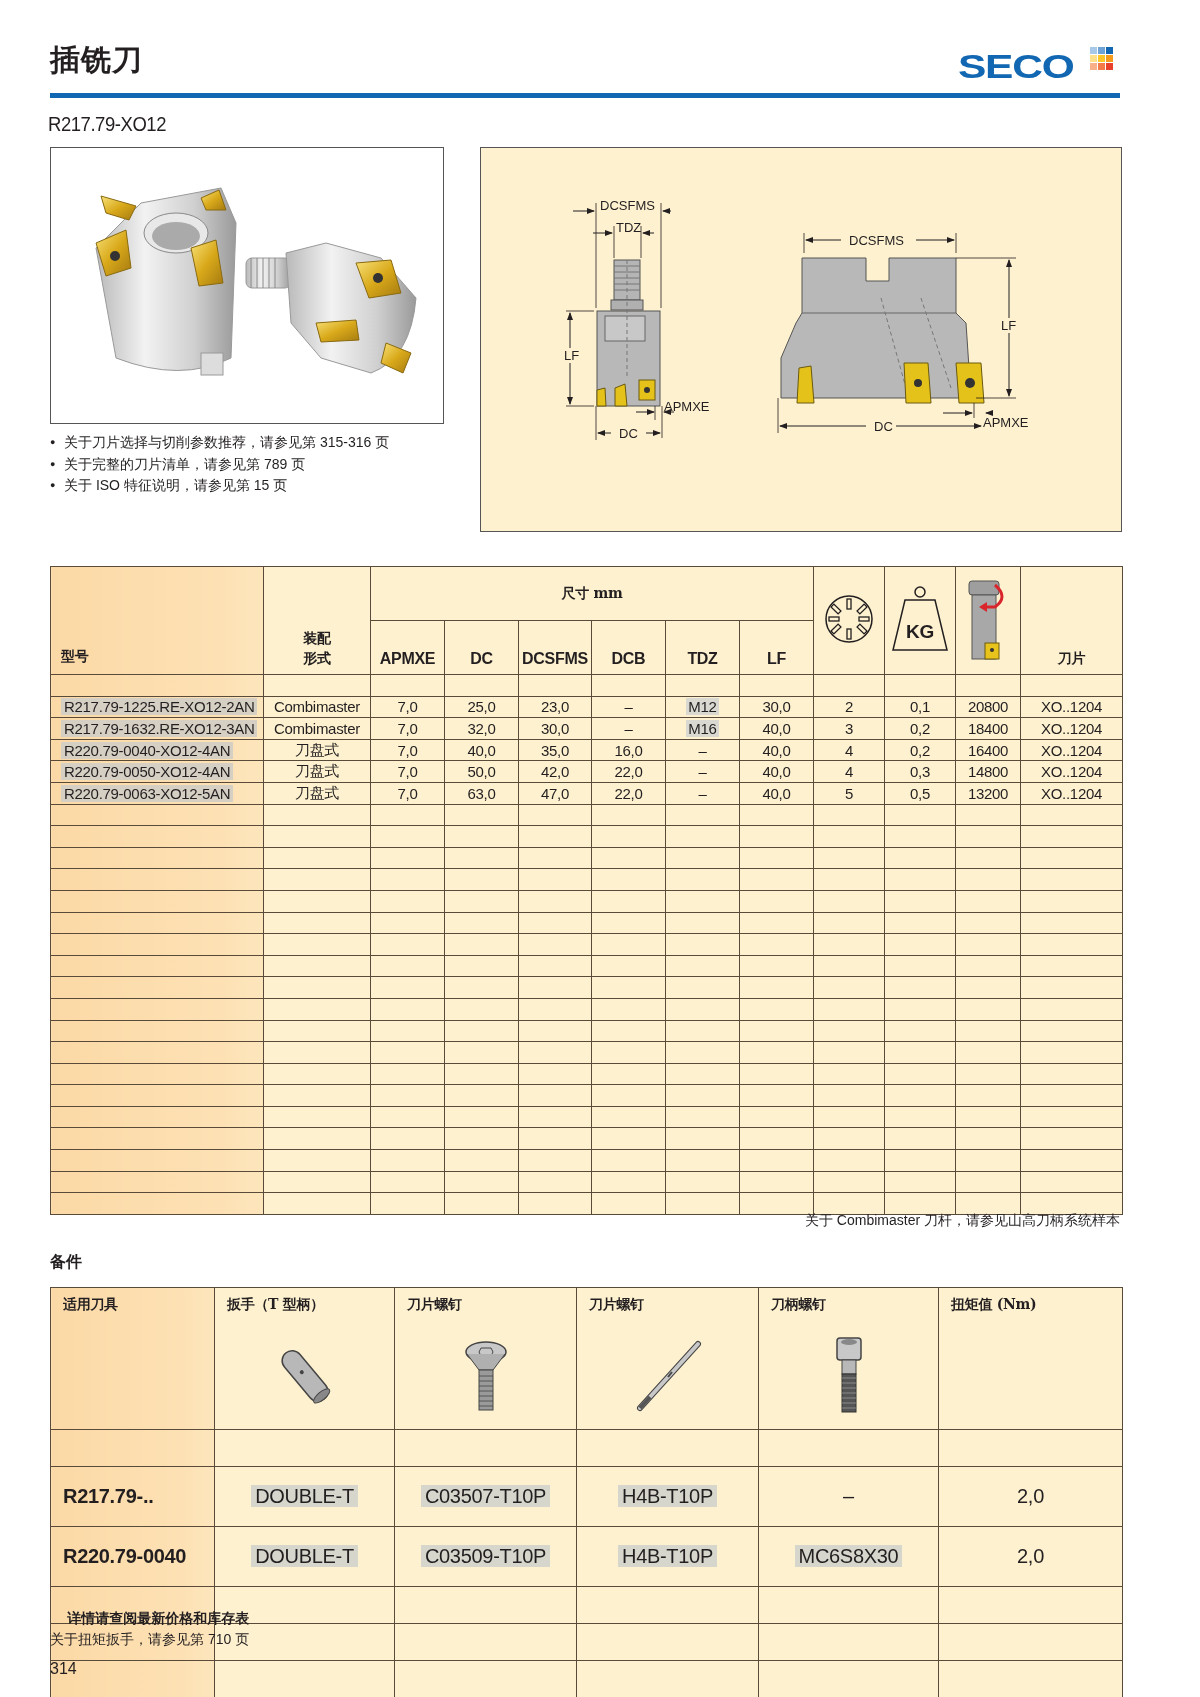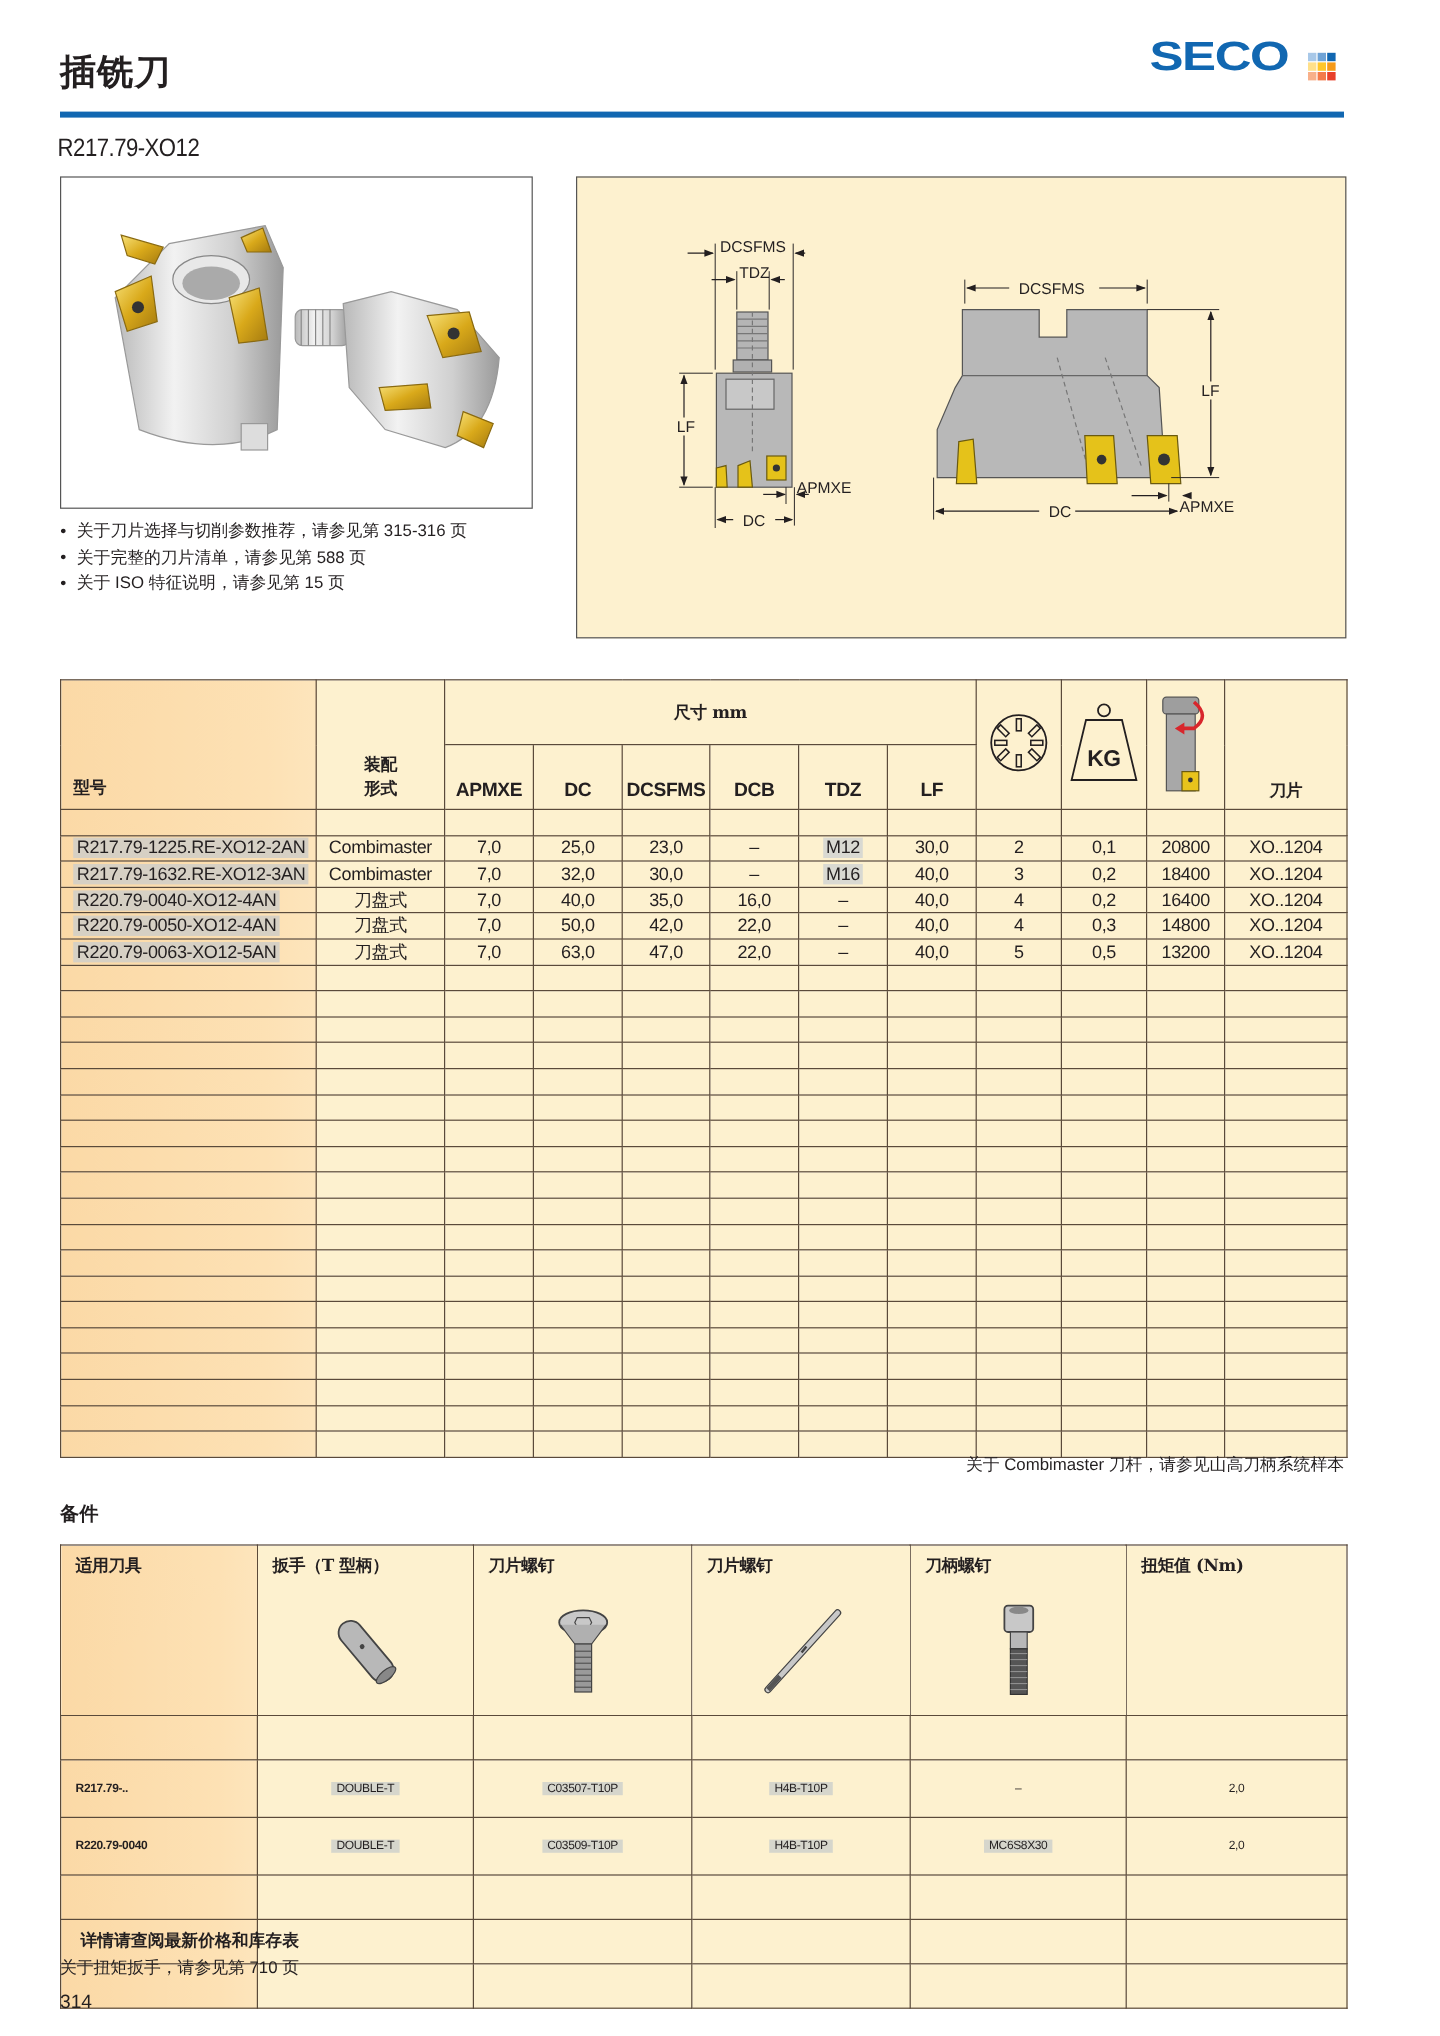--- a/index.html
+++ b/index.html
@@ -1,19 +1,19 @@
 <!DOCTYPE html>
 <html><head>
 <meta charset="utf-8">
 <style>
   * { box-sizing: border-box; margin: 0; padding: 0; }
   body { width: 1200px; height: 1697px; background: #ffffff; position: relative; font-family: "Liberation Sans", "DejaVu Sans", sans-serif; color: #231f20; overflow: hidden; }
   .abs { position: absolute; }
   .page-title { left: 50px; top: 40px; font-family: "DejaVu Serif", "Liberation Serif", serif; font-weight: bold; font-size: 30px; letter-spacing: 1px; color: #231f20; }
-  .logo { left: 958px; top: 28px; display: flex; align-items: flex-end; }
+  .logo { left: 958px; top: 47px; display: flex; align-items: flex-start; }
   .logo-text { font-family: "Liberation Sans", sans-serif; font-weight: 900; font-size: 34px; color: #1167b1; letter-spacing: -1px; transform: scaleX(1.25); transform-origin: left; display: inline-block; width: 132px; }
   .logo-squares { display: grid; grid-template-columns: 7px 7px 7px; grid-template-rows: 7px 7px 7px; gap: 1px; margin-left: 0px; }
   .logo-squares span { display: block; }
   .rule { left: 50px; top: 93px; width: 1070px; height: 5px; background: #1167b1; }
   .subtitle { left: 48px; top: 112px; font-size: 21px; letter-spacing: -0.5px; transform: scaleX(0.88); transform-origin: left; color: #231f20; }
   .photo-box { left: 50px; top: 147px; width: 394px; height: 277px; border: 1.5px solid #555; background: #fff; }
   .bullets { left: 50px; top: 432px; font-size: 14px; line-height: 21.5px; color: #231f20; }
   .bullets li { list-style: none; position: relative; padding-left: 14px; }
   .bullets li::before { content: "●"; position: absolute; left: 0; top: 0; font-size: 9px; }
   .diagram-box { left: 480px; top: 147px; width: 642px; height: 385px; border: 1.5px solid #555; background: #fdf1cf; }
@@ -29,21 +29,21 @@
   .main-table th.hd-dims { height: 54px; font-family: "DejaVu Serif", serif; font-size: 14px; vertical-align: middle; }
   .main-table th.hd-sub { height: 54px; vertical-align: bottom; padding-bottom: 6px; font-size: 16px; }
   .main-table th.hd-icon { vertical-align: middle; }
   .main-table th.hd-insert { vertical-align: bottom; padding-bottom: 6px; font-family: "DejaVu Serif", serif; font-size: 14px; }
   .hl { background: #d9d9d2; padding: 0 2px; }
   .main-table td.model-cell span { background: #d6d0c4; padding: 0 3px; color: #231f20; }
   .note-right { right: 80px; top: 1212px; font-size: 14px; color: #231f20; }
   .section-title { left: 50px; top: 1252px; font-family: "DejaVu Serif", serif; font-weight: bold; font-size: 16px; }
 
   .acc-table { left: 50px; top: 1287px; width: 1072px; table-layout: fixed; }
-  .acc-table td, .acc-table th { border: 1.4px solid #5a4a3a; background: #fdf1cf; font-size: 10px; text-align: center; height: 36px; padding: 18px; font-weight: normal; letter-spacing: -0.3px; }
+  .acc-table td, .acc-table th { border: 1.4px solid #5a4a3a; background: #fdf1cf; font-size: 20px; text-align: center; height: 36px; padding: 18px; font-weight: normal; letter-spacing: -0.3px; }
   .acc-table .c-model { background: linear-gradient(90deg,#fbd9a6,#fde1b4 80%,#fde5bc); text-align: left; padding-left: 12px; font-weight: bold; }
   .acc-table th { height: 142px; vertical-align: top; text-align: left; padding: 8px 12px; font-family: "DejaVu Serif", serif; font-weight: bold; font-size: 14px; position: relative; }
   .acc-table th .img { position: absolute; left: 0; right: 0; top: 42px; height: 92px; display: flex; justify-content: center; align-items: center; }
   .acc-table td span.hl { background: #d6d6cc; padding: 0 4px; }
 
   .footer { left: 50px; top: 1608px; font-size: 14px; line-height: 21px; text-align: right; }
   .footer .f-bold { font-family: "DejaVu Serif", serif; font-weight: bold; }
   .page-number { left: 50px; top: 1660px; font-size: 16px; }
 </style>
 </head>
@@ -105,21 +105,21 @@
     <path d="M235 105 L275 95 L330 110 L365 150 Q360 210 320 225 L270 210 L240 175 Z" fill="url(#steel)" stroke="#999"></path>
     <polygon points="305,115 340,112 350,145 318,150" fill="url(#gold)" stroke="#8a6a10"></polygon>
     <circle cx="327" cy="130" r="5" fill="#333"></circle>
     <polygon points="265,175 305,172 308,192 270,194" fill="url(#gold)" stroke="#8a6a10"></polygon>
     <polygon points="335,195 360,205 352,225 330,215" fill="url(#gold)" stroke="#8a6a10"></polygon>
   </svg>
 </div>
 
 <ul class="abs bullets">
   <li>关于刀片选择与切削参数推荐，请参见第 315-316 页</li>
-  <li>关于完整的刀片清单，请参见第 588 页</li>
+  <li>关于完整的刀片清单，请参见第 789 页</li>
   <li>关于 ISO 特征说明，请参见第 15 页</li>
 </ul>
 
 <div class="abs diagram-box">
   <svg width="639" height="382" viewBox="0 0 639 382" font-family="Liberation Sans, sans-serif" font-size="13" fill="#231f20">
     <defs>
       <marker id="arr" markerWidth="8" markerHeight="8" refX="7" refY="4" orient="auto">
           <path d="M0,1 L8,4 L0,7 Z" fill="#231f20"></path>
         </marker>
     </defs>

